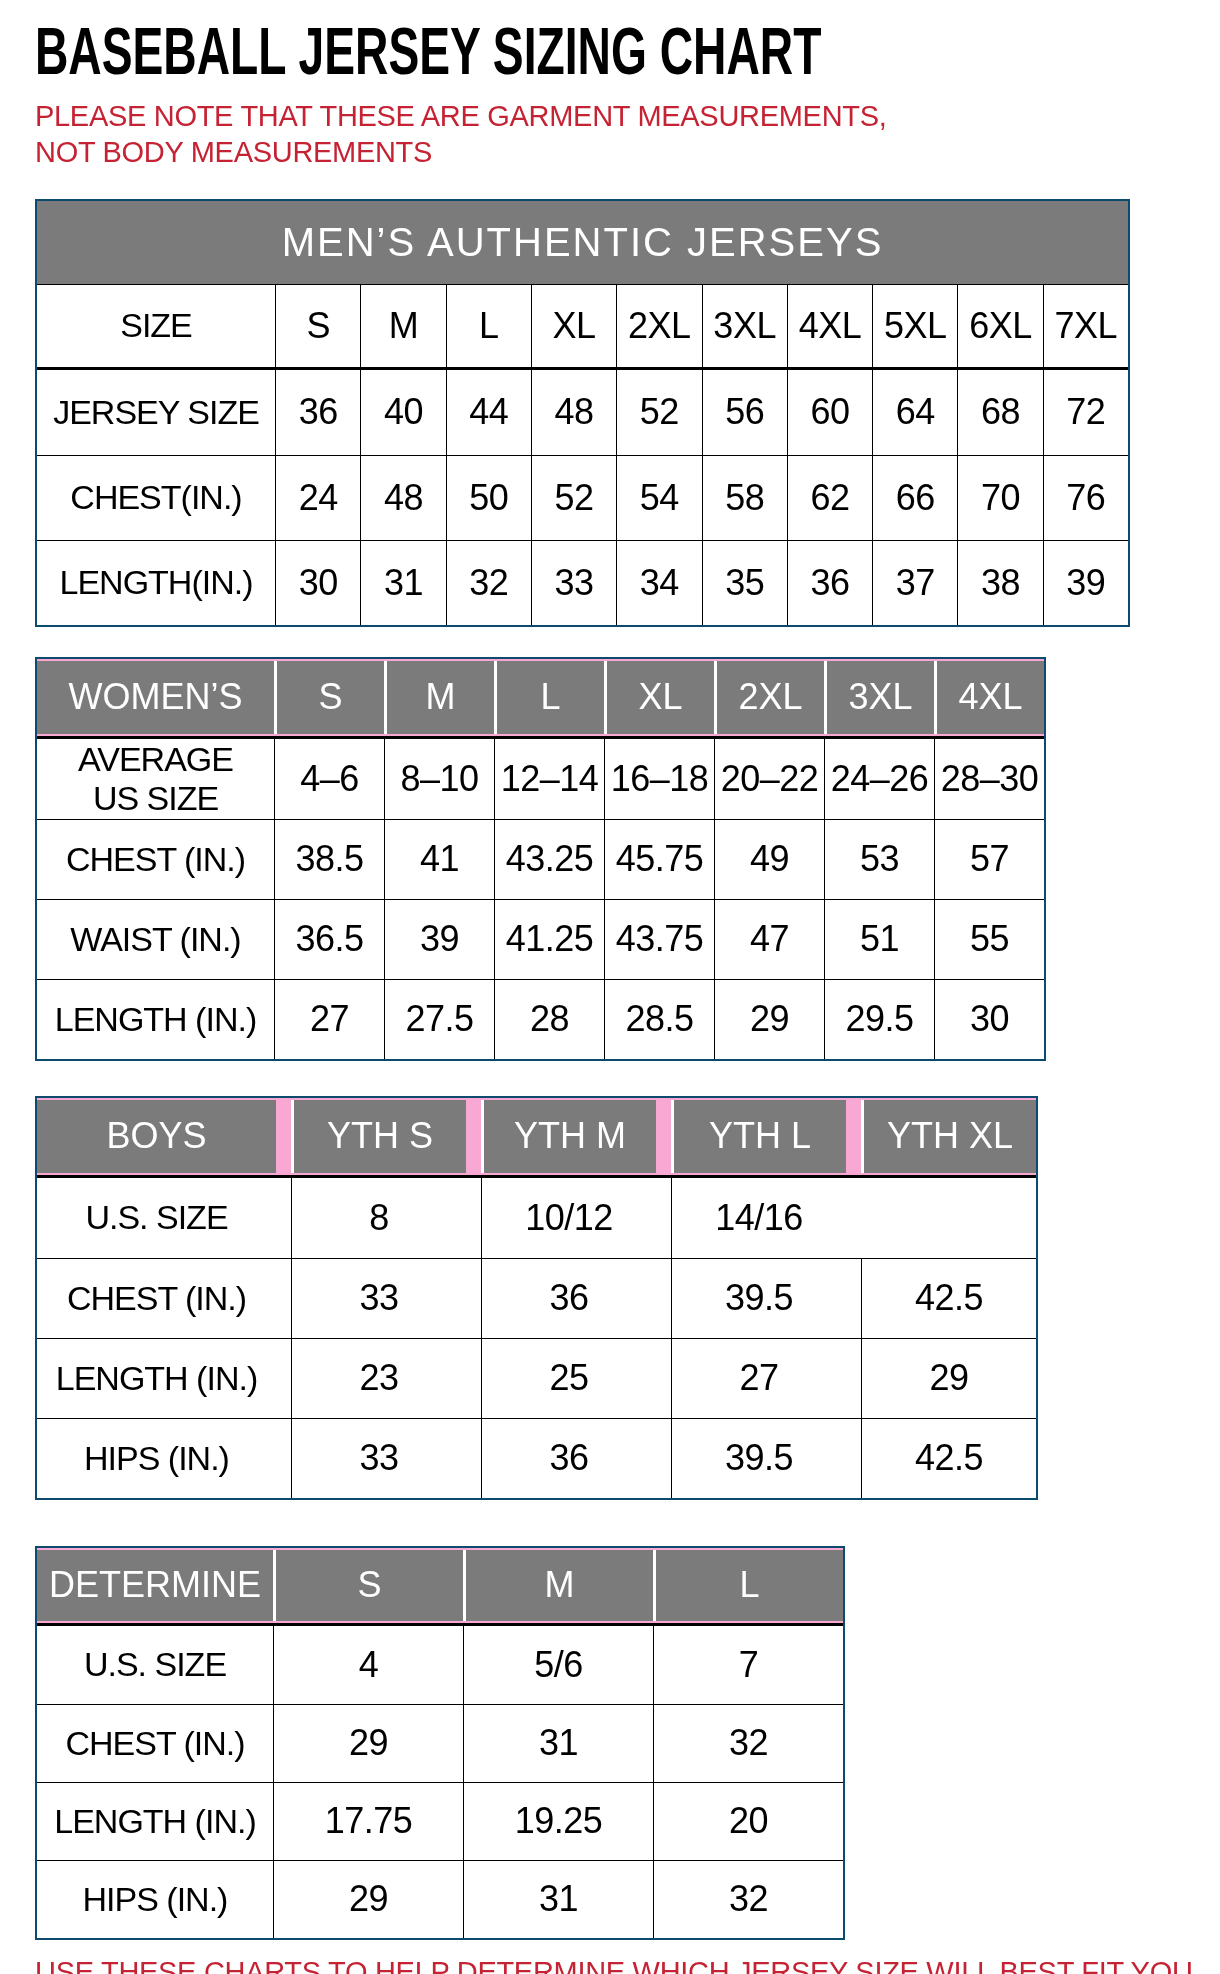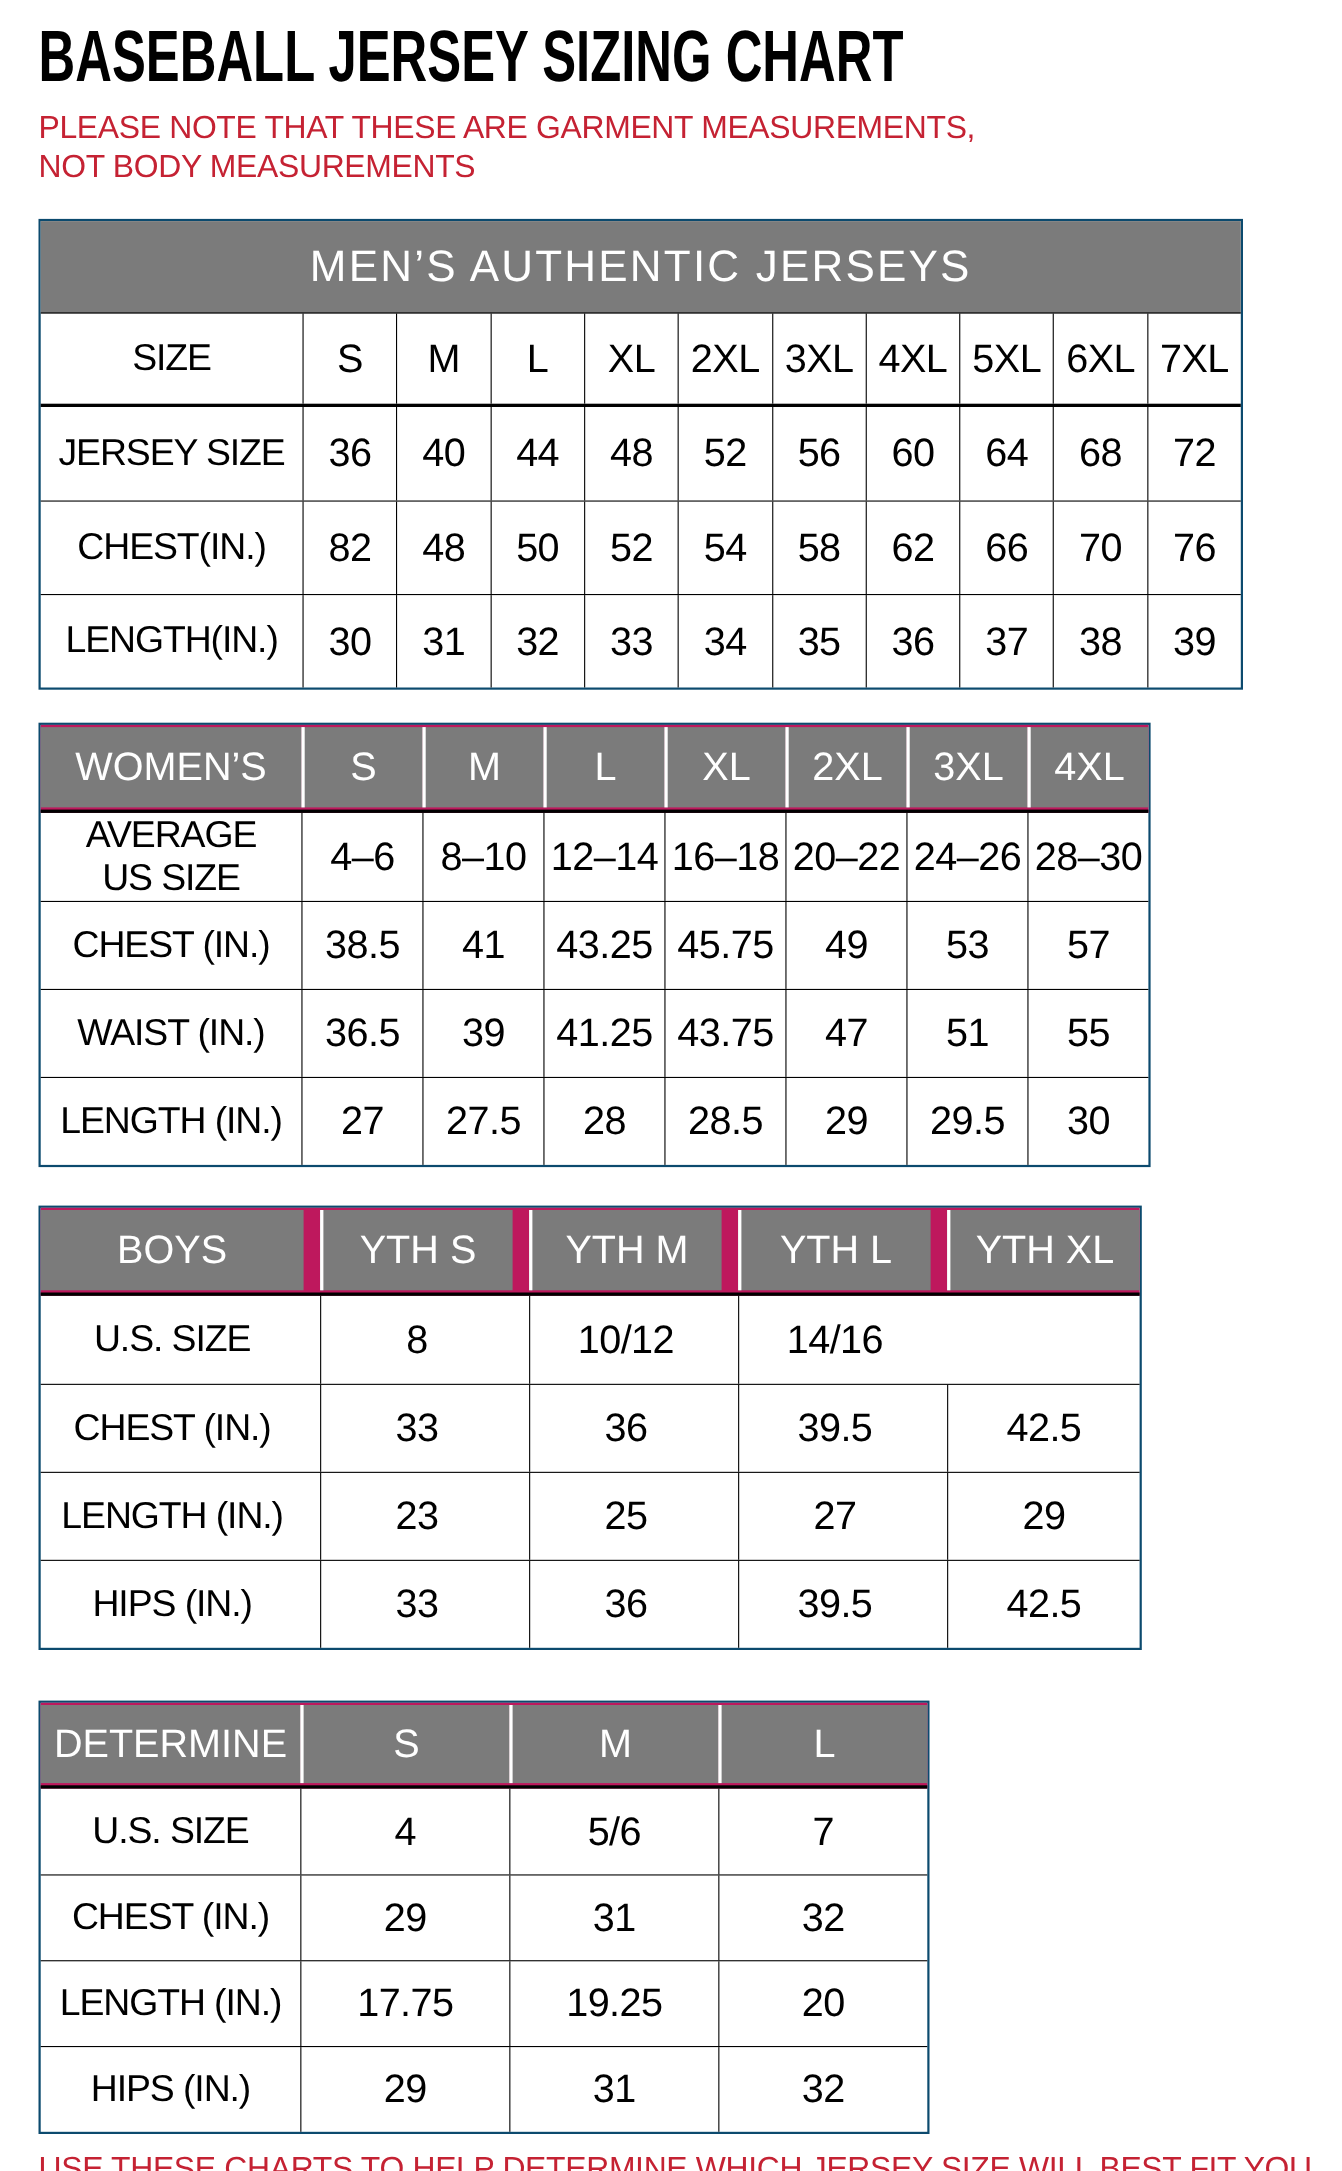--- a/index.html
+++ b/index.html
@@ -82,21 +82,21 @@
     text-align: center;
     border-left: 1px solid #000;
     font-size: 36px;
     letter-spacing: -0.5px;
     white-space: pre-line;
   }
   .row .c:first-child { border-left: none; }
   .lab { font-size: 34px; letter-spacing: -1px; }
 
   
-  .gray-head .head-row { padding: 2px 0; background: #be185d; }
+  .gray-head .head-row { padding: 2px 0; background: #f9a8d4; }
   .gray-head .head-row .c {
     background: #7b7b7b;
     color: #fff;
     border-left: 3px solid #fff;
     font-size: 36px;
     letter-spacing: 0;
   }
   .gray-head .head-row .c:first-child { border-left: none; }
 </style>
 </head>
@@ -130,21 +130,21 @@
         <div class="c val">48</div>
         <div class="c val">52</div>
         <div class="c val">56</div>
         <div class="c val">60</div>
         <div class="c val">64</div>
         <div class="c val">68</div>
         <div class="c val">72</div>
       </div>
       <div class="row data-row">
         <div class="c lab">CHEST(IN.)</div>
-        <div class="c val">82</div>
+        <div class="c val">24</div>
         <div class="c val">48</div>
         <div class="c val">50</div>
         <div class="c val">52</div>
         <div class="c val">54</div>
         <div class="c val">58</div>
         <div class="c val">62</div>
         <div class="c val">66</div>
         <div class="c val">70</div>
         <div class="c val">76</div>
       </div>

